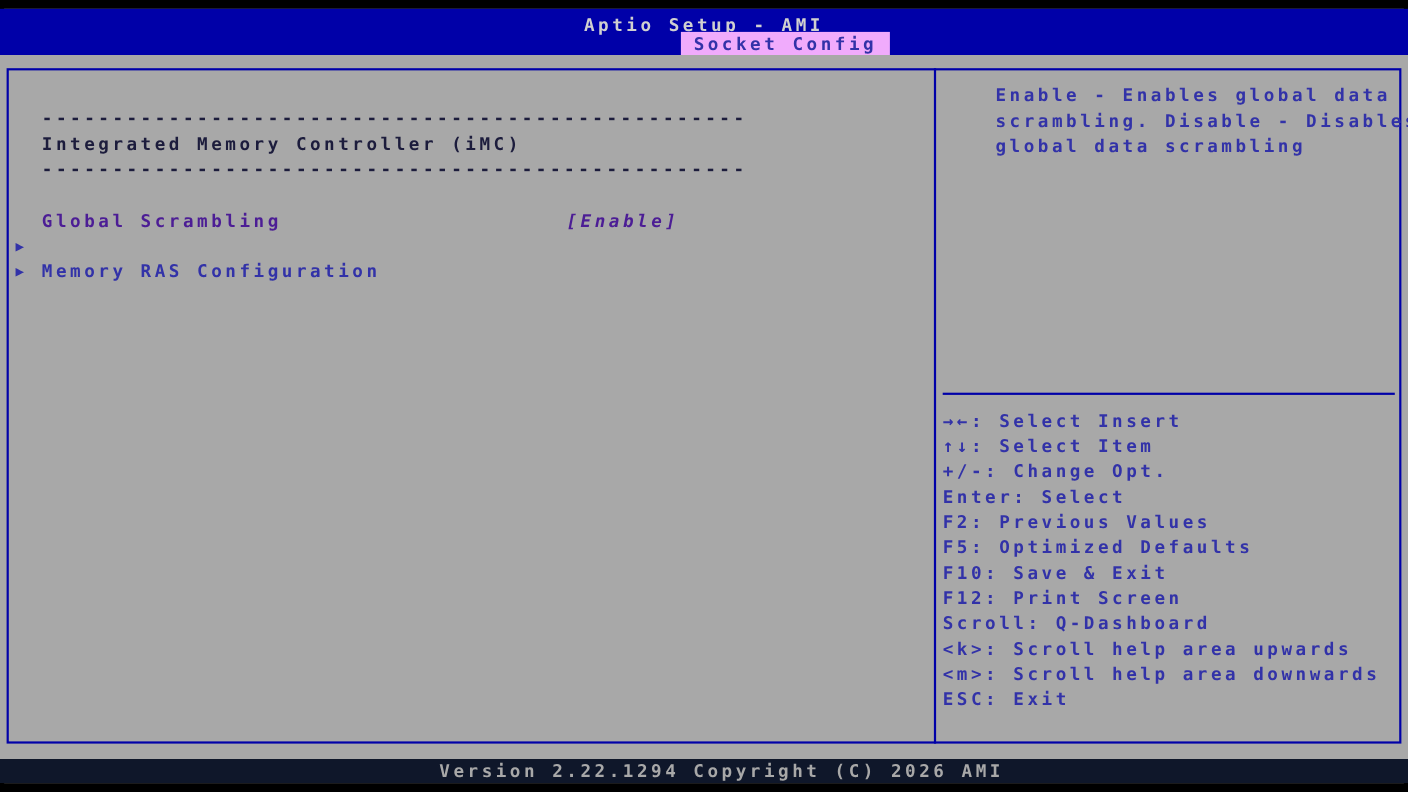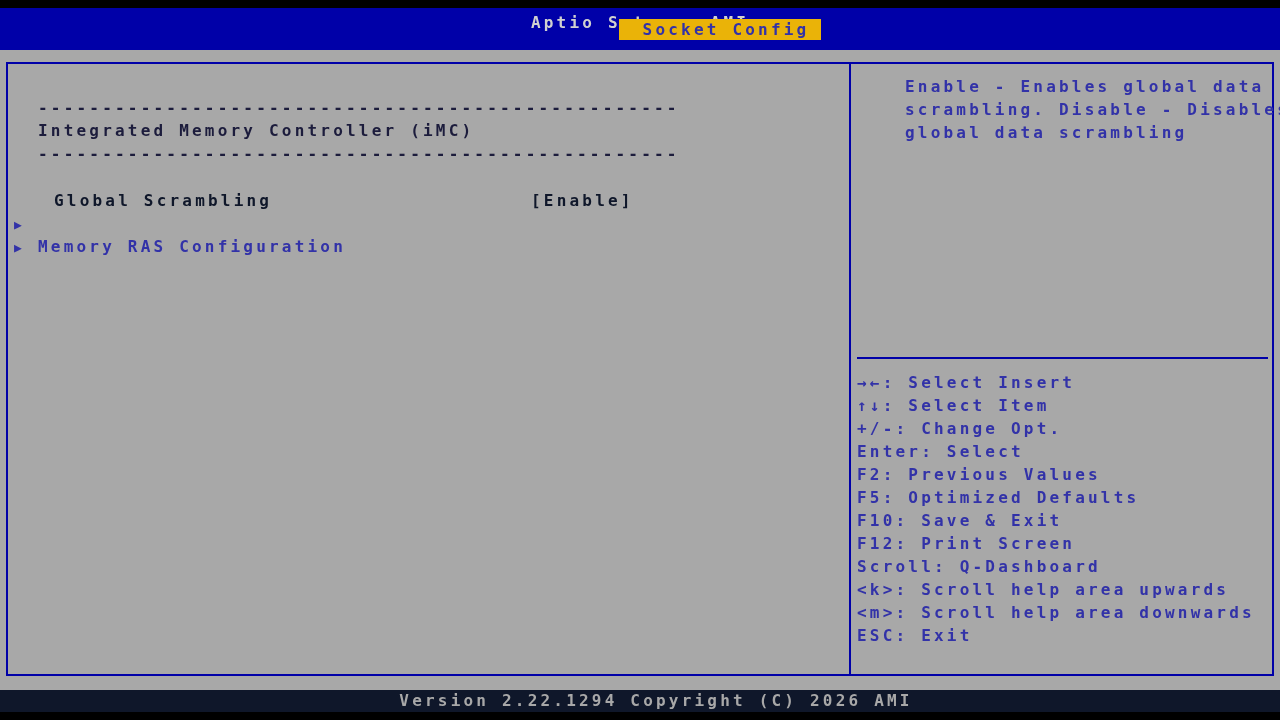--- a/index.html
+++ b/index.html
@@ -30,26 +30,25 @@
   .header-band {
     position: absolute; left: 0; top: 8px; width: 1280px; height: 42px;
     background: #0000a8;
   }
   .header-title {
     position: absolute; left: 0; right: 0; top: 3px;
     text-align: center;
     color: #d0d0d0;
   }
   .tab {
-    position: absolute; left: 619px; top: 19px; width: 190px; height: 21px;
-    background: #eab308;
+    position: absolute; left: 619px; top: 29px; width: 190px; height: 21px;
+    background: #f0abfc;
     color: #3232a8;
     text-align: center;
     line-height: 22px;
-    padding-left: 12px;
   }
   .panel {
     position: absolute; left: 6px; top: 62px; width: 1268px; height: 614px;
     border: 2px solid #0000a8;
     box-sizing: border-box;
     background: #a8a8a8;
   }
   .vdivider {
     position: absolute; left: 849px; top: 62px; width: 2px; height: 614px;
     background: #0000a8;
@@ -70,22 +69,22 @@
   }
   .menu { position: absolute; left: 14px; top: 189px; width: 820px; }
   .menu-row { position: relative; height: 23px; white-space: nowrap; }
   .menu-row .marker {
     position: absolute; left: 0; top: 1px;
     font-size: 13px;
     color: #3232a8;
     letter-spacing: 0;
   }
   .menu-row .label { position: absolute; left: 24px; top: 0; color: #3232a8; }
-  .menu-row .value { position: absolute; left: 501px; top: 0; color: #3232a8; }
-  .menu-row.selected .label, .menu-row.selected .value { color: #0f172a; margin-left: 16px; }
+  .menu-row .value { position: absolute; left: 501px; top: 0; color: #3232a8; font-style: italic; }
+  .menu-row.selected .label, .menu-row.selected .value { color: #4c1d95; }
   .help-text {
     position: absolute; left: 857px; top: 75px; width: 416px;
     color: #3232a8;
     margin-left: 48px;
   }
   .hdivider {
     position: absolute; left: 857px; top: 357px; width: 411px; height: 2px;
     background: #0000a8;
   }
   .legend {

